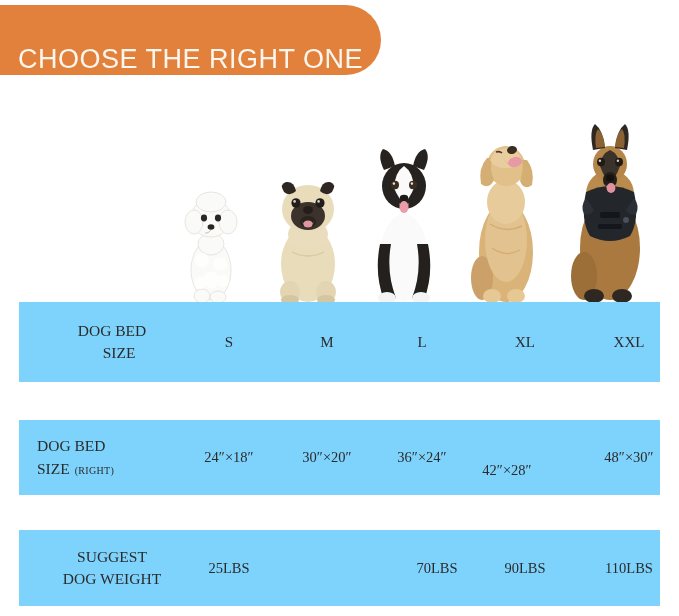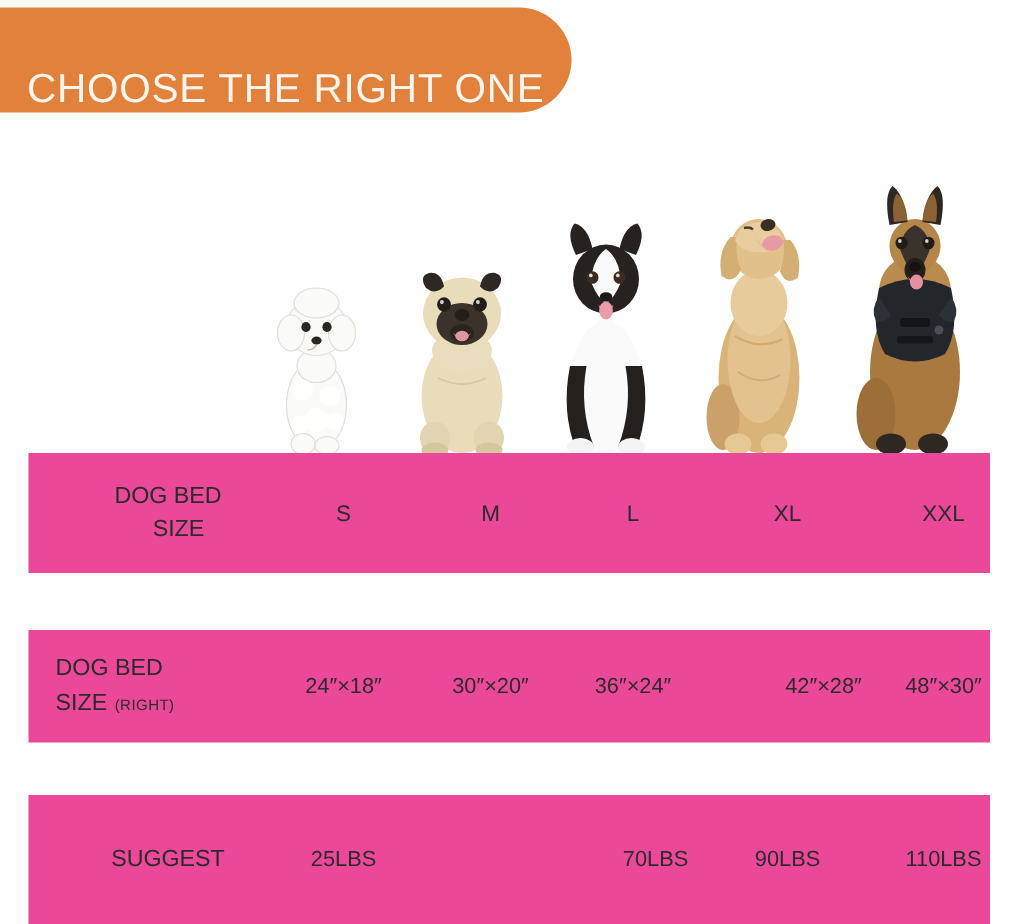--- a/index.html
+++ b/index.html
@@ -30,26 +30,27 @@
 
   
   .dogs{position:absolute;left:0;top:110px;width:679px;height:196px;}
   .dog{position:absolute;bottom:0;}
   .dog svg{display:block;}
 
   
   .rows{position:absolute;left:0;top:0;width:679px;height:616px;}
   .row{
     position:absolute;left:19px;width:641px;
-    background:#ec4899;
+    background:#7dd3fc;
     box-sizing:border-box;
+    font-family:Liberation Serif, serif;
   }
   .row-1{top:302px;height:80px;}
   .row-2{top:420px;height:75px;}
-  .row-3{top:530px;height:86px;}
+  .row-3{top:530px;height:76px;}
 
   .row-label{
     position:absolute;left:8px;top:0;height:100%;width:170px;
     display:flex;flex-direction:column;align-items:center;justify-content:center;
     color:#2B2B2B;font-size:15.5px;line-height:1.45;
     text-align:center;white-space:nowrap;
   }
   .row-label.lbl-left{align-items:flex-start;padding-left:10px;}
   .lbl-line{display:block;}
   .lbl-line.indent{padding-left:14px;}
@@ -230,27 +231,28 @@
     <div class="row row-2">
       <div class="row-label lbl-left">
         <span class="lbl-line">DOG BED</span>
         <span class="lbl-line">
           <span>SIZE</span><span class="inch">(RIGHT)</span>
         </span>
       </div>
       <div class="cell" style="left:210px;">24″×18″</div>
       <div class="cell" style="left:308px;">30″×20″</div>
       <div class="cell" style="left:403px;text-align:center;">36″×24″</div>
-      <div class="cell" style="left:530px;">42″×28″</div>
+      <div class="cell" style="left:488px;margin-top:13px;">42″×28″</div>
       <div class="cell" style="left:610px;">48″×30″</div>
     </div>
 
     <div class="row row-3">
       <div class="row-label">
         <span class="lbl-line">SUGGEST</span>
+        <span class="lbl-line">DOG WEIGHT</span>
       </div>
       <div class="cell" style="left:210px;">25LBS</div>
       <div class="cell" style="left:418px;">70LBS</div>
       <div class="cell" style="left:506px;">90LBS</div>
       <div class="cell" style="left:610px;">110LBS</div>
     </div>
 
   </div>
 </div>
 

